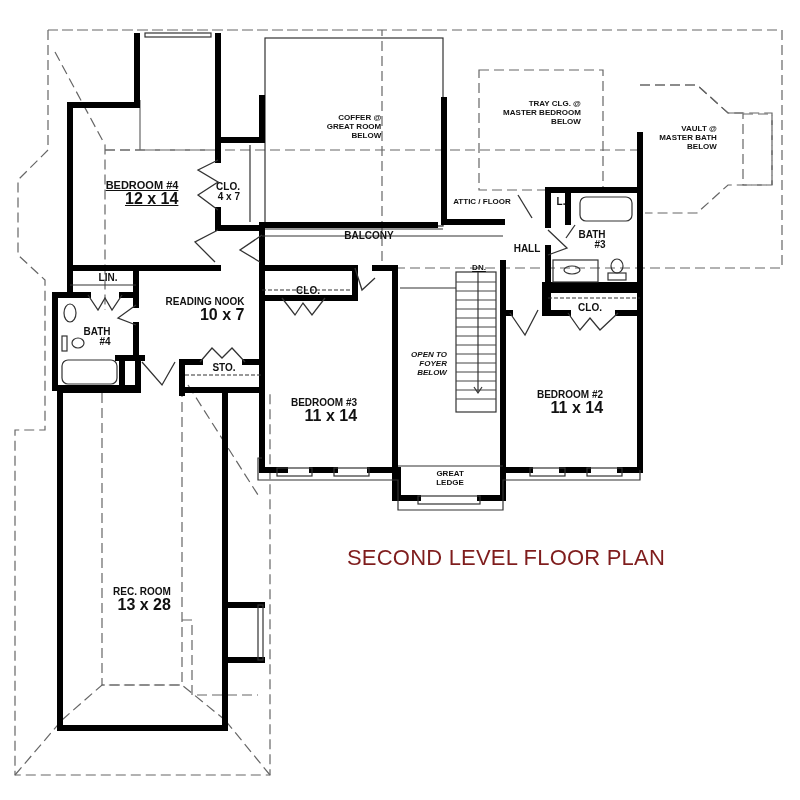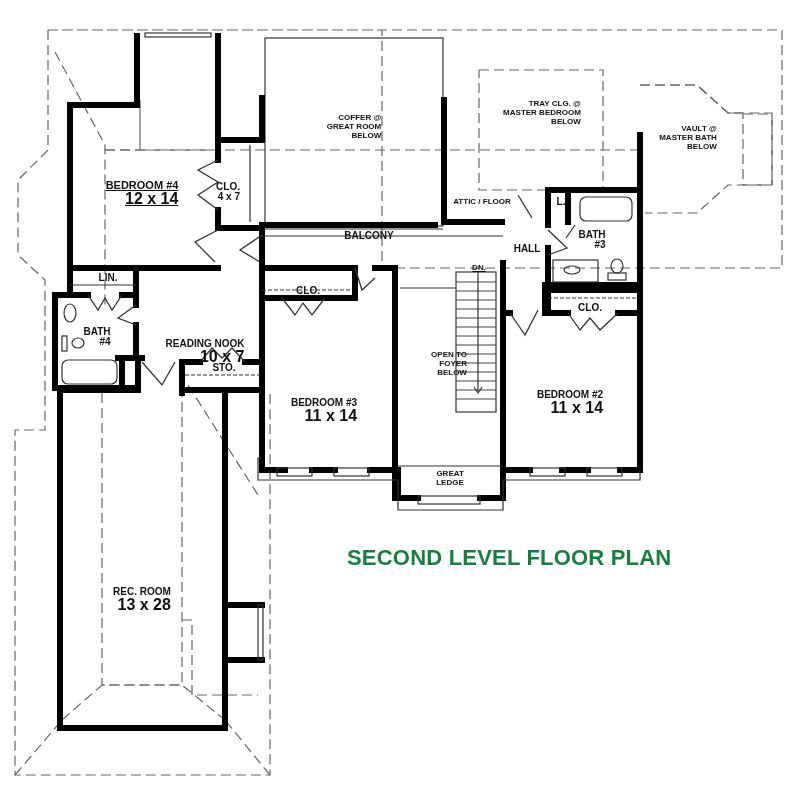--- a/index.html
+++ b/index.html
@@ -3,21 +3,21 @@
 <meta charset="utf-8">
 <style>
   html, body { margin:0; padding:0; background:#ffffff; }
   body { width:800px; height:800px; overflow:hidden; position:relative; font-family:"Liberation Sans", sans-serif; }
   svg { position:absolute; left:0; top:0; }
   .lbl { position:absolute; font-family:"Liberation Sans", sans-serif; font-weight:bold; color:#111; text-align:right; line-height:1.0; white-space:nowrap; transform:translateX(-50%); }
   .lbl .name { display:block; font-size:11px; }
   .lbl .dim { display:block; font-size:16px; }
   .small { font-size:8px; line-height:1.15; }
   .small span { display:block; }
-  .title { position:absolute; left:347px; top:545px; font-size:22px; font-weight:bold; letter-spacing:0.2px; color:#15803d; font-family:"Liberation Sans", sans-serif; white-space:nowrap; }
+  .title { position:absolute; left:347px; top:545px; font-size:22px; font-weight:normal; letter-spacing:0.2px; color:#7f1d1d; font-family:"Liberation Sans", sans-serif; white-space:nowrap; }
 </style>
 </head>
 <body>
 
 <svg width="800" height="800" viewBox="0 0 800 800">
 
   <g fill="none" stroke="#666" stroke-width="1.2" stroke-dasharray="10,5">
     <polyline points="48,30 380,30 382,30 382,268 620,268 782,268 782,30 48,30"></polyline>
     <polyline points="48,30 48,150 18,180 18,255 45,280 45,430 15,430 15,775 270,775 270,390"></polyline>
     <polyline points="55,52 105,145 105,310"></polyline>
@@ -173,21 +173,21 @@
 <div class="title">SECOND LEVEL FLOOR PLAN</div>
 
 <div class="lbl" style="left:142px;top:180px;text-decoration:underline;">
   <span class="name">BEDROOM #4</span>
   <span class="dim">12 x 14</span>
 </div>
 <div class="lbl" style="left:228px;top:182px;">
   <span class="name" style="font-size:10px">CLO.</span>
   <span class="name" style="font-size:10px">4 x 7</span>
 </div>
-<div class="lbl" style="left:205px;top:297px;margin-top:42px;">
+<div class="lbl" style="left:205px;top:297px;">
   <span class="name" style="font-size:10px">READING NOOK</span>
   <span class="dim">10 x 7</span>
 </div>
 <div class="lbl" style="left:108px;top:273px;">
   <span class="name" style="font-size:10px">LIN.</span>
 </div>
 <div class="lbl" style="left:97px;top:327px;">
   <span class="name" style="font-size:10px">BATH</span>
   <span class="name" style="font-size:10px">#4</span>
 </div>
@@ -237,21 +237,21 @@
 <div class="lbl small" style="left:542px;top:99px;">
   <span>TRAY CLG. @</span>
   <span>MASTER BEDROOM</span>
   <span>BELOW</span>
 </div>
 <div class="lbl small" style="left:688px;top:124px;">
   <span>VAULT @</span>
   <span>MASTER BATH</span>
   <span>BELOW</span>
 </div>
-<div class="lbl small" style="left:449px;top:350px;">
+<div class="lbl small" style="left:429px;top:350px;font-style:italic;">
   <span>OPEN TO</span>
   <span>FOYER</span>
   <span>BELOW</span>
 </div>
 <div class="lbl small" style="left:450px;top:469px;">
   <span>GREAT</span>
   <span>LEDGE</span>
 </div>
 <div class="lbl small" style="left:479px;top:263px;text-decoration:underline;">
   <span>DN.</span>

